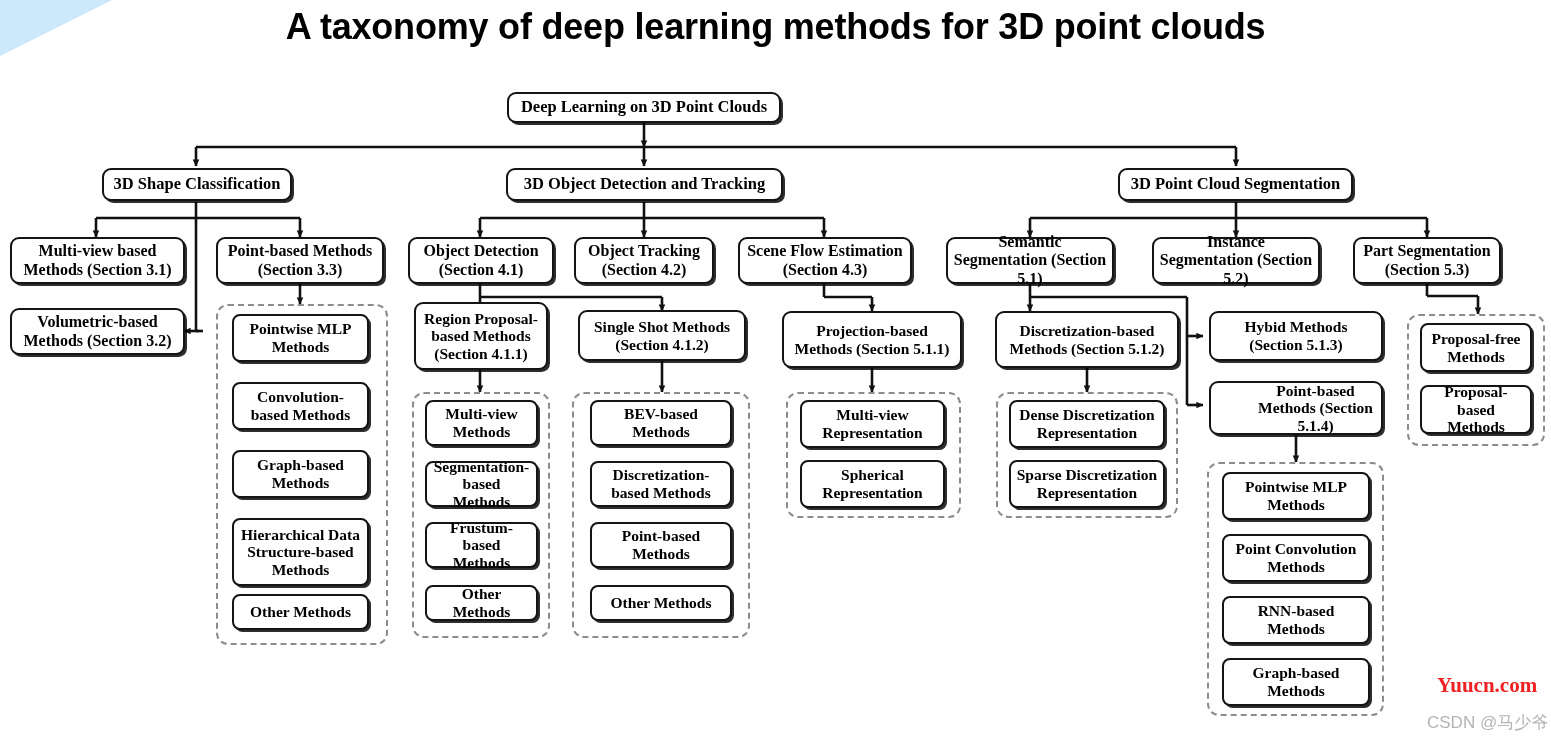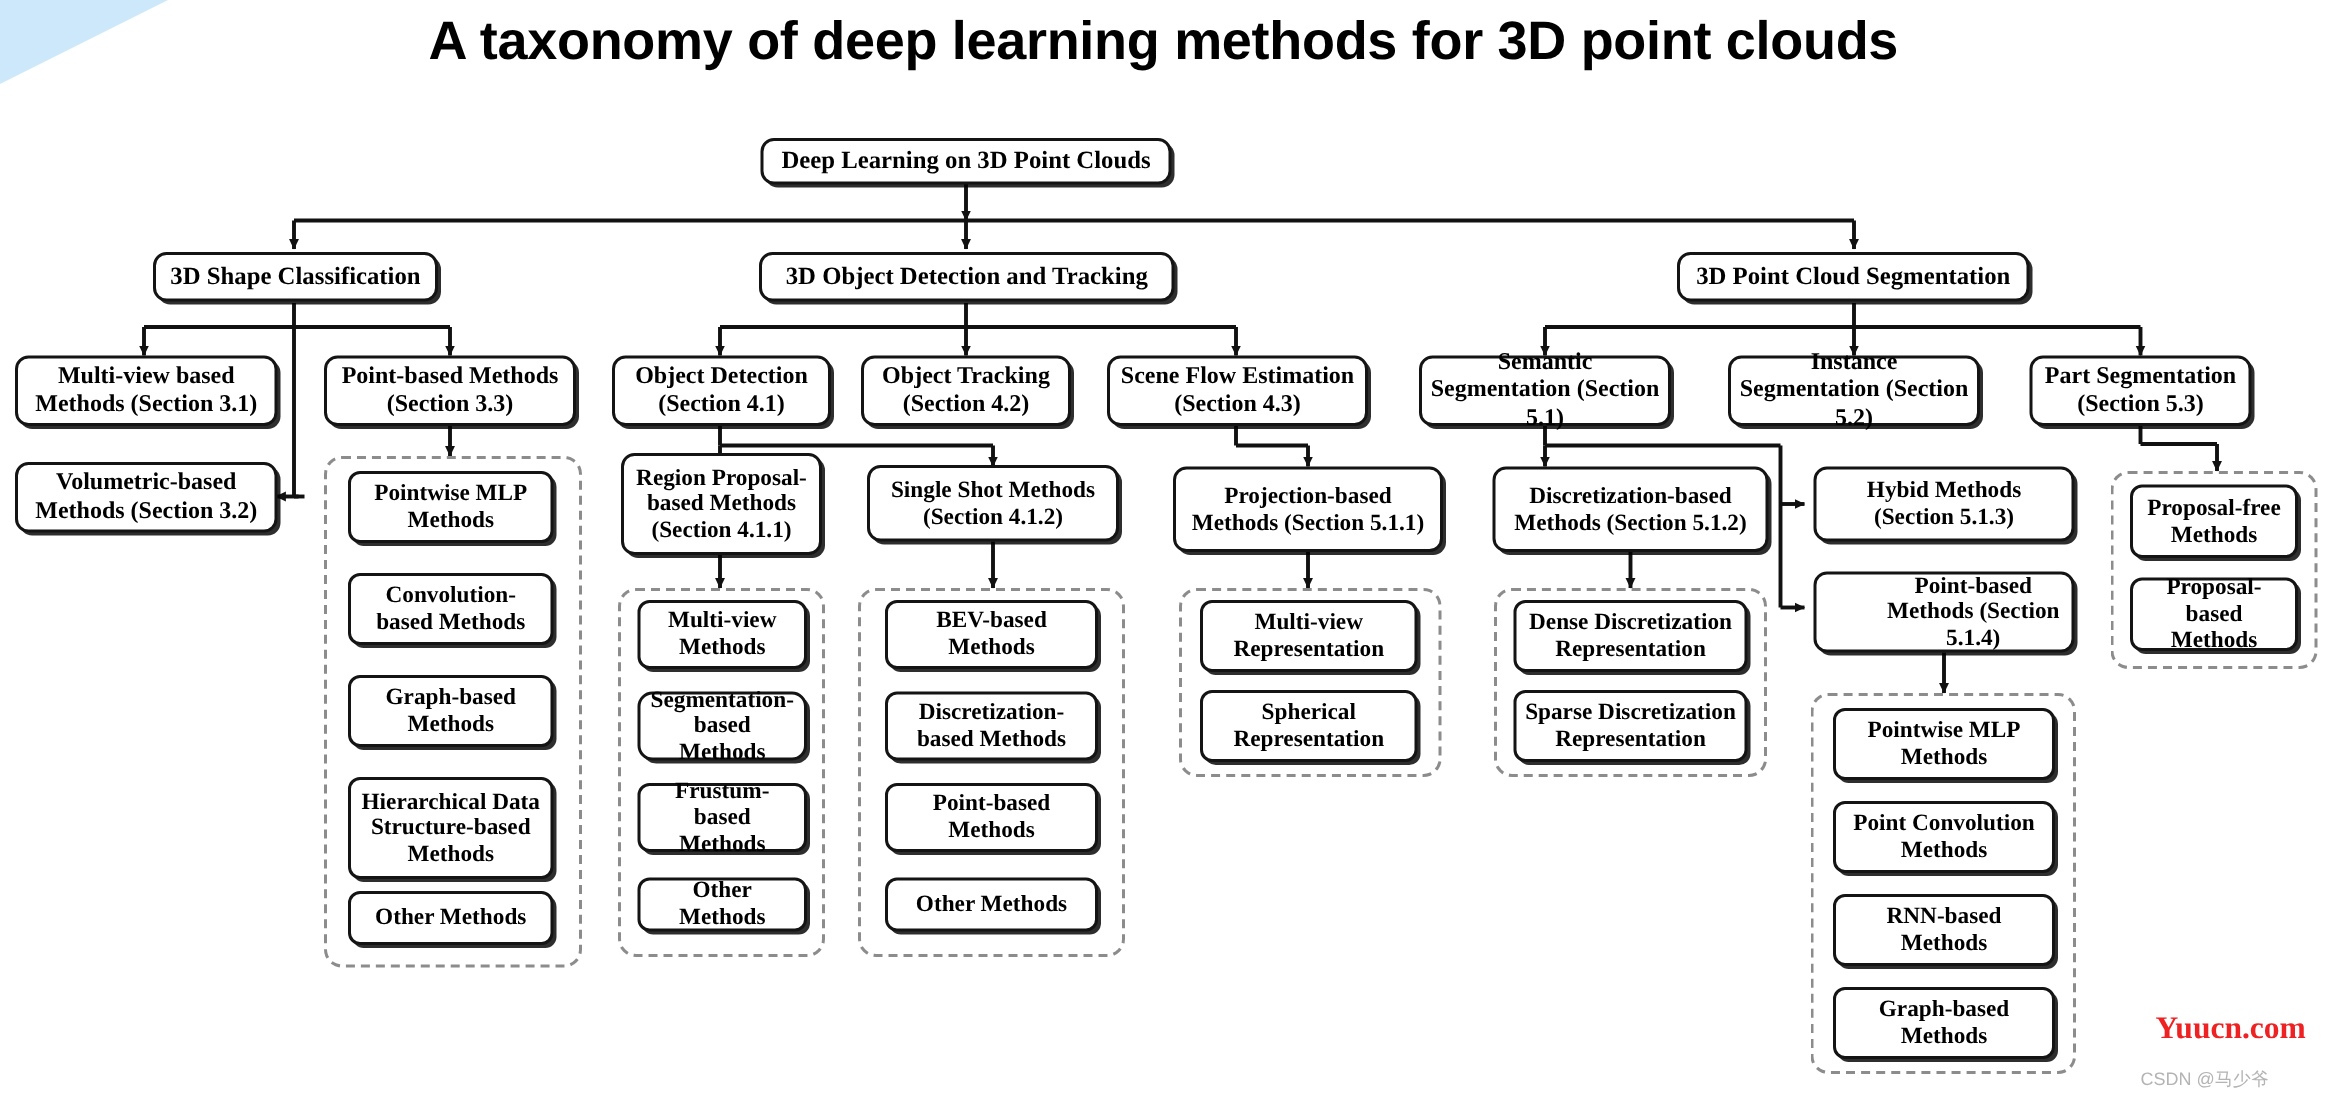--- a/index.html
+++ b/index.html
@@ -49,21 +49,21 @@
     position:absolute;box-sizing:border-box;
     border:2px dashed #8c8c8c;border-radius:12px;background:transparent;
   }
 
   
   .wm-red{
     position:absolute;color:#ee2222;font-weight:bold;font-size:21px;
     font-family:"Liberation Serif","DejaVu Serif",serif;white-space:nowrap;text-align:center;
   }
   .wm-gray{
-    position:absolute;color:#b4b4b4;font-size:12px;
+    position:absolute;color:#b4b4b4;font-size:17px;
     font-family:"Liberation Sans","DejaVu Sans",sans-serif;white-space:nowrap;
   }
 </style>
 </head>
 <body>
 
 <div id="stage">
 
   <div class="corner-triangle"></div>
 
@@ -201,21 +201,21 @@
     <span>Region Proposal-based Methods (Section 4.1.1)</span>
   </div>
   <div class="node lvl3" style="left:578px;top:310px;width:168px;height:51px;">
     <span>Single Shot Methods (Section 4.1.2)</span>
   </div>
 
   <div class="group-dashed" style="left:412px;top:392px;width:138px;height:246px;"></div>
   <div class="node leaf" style="left:425px;top:400px;width:113px;height:46px;">
     <span>Multi-view Methods</span>
   </div>
-  <div class="node leaf" style="left:425px;top:461px;width:113px;height:46px;border-radius:10px;">
+  <div class="node leaf" style="left:425px;top:461px;width:113px;height:46px;">
     <span>Segmentation-based Methods</span>
   </div>
   <div class="node leaf" style="left:425px;top:522px;width:113px;height:46px;">
     <span>Frustum-based Methods</span>
   </div>
   <div class="node leaf" style="left:425px;top:585px;width:113px;height:36px;">
     <span>Other Methods</span>
   </div>
 
   <div class="group-dashed" style="left:572px;top:392px;width:178px;height:246px;"></div>

